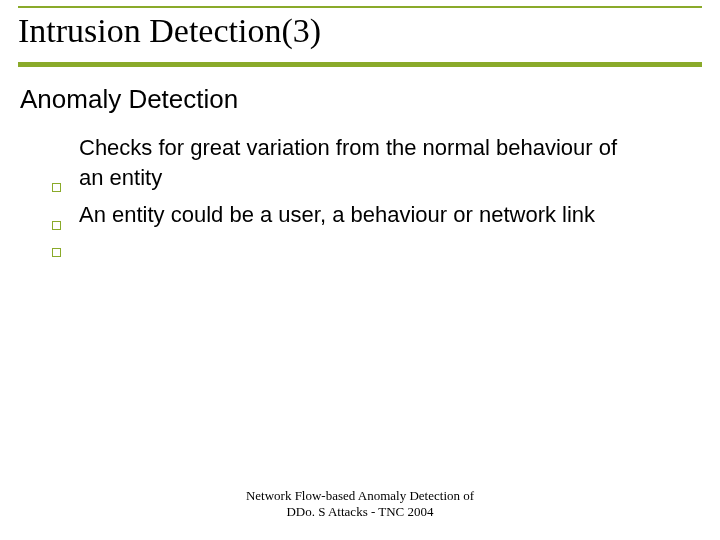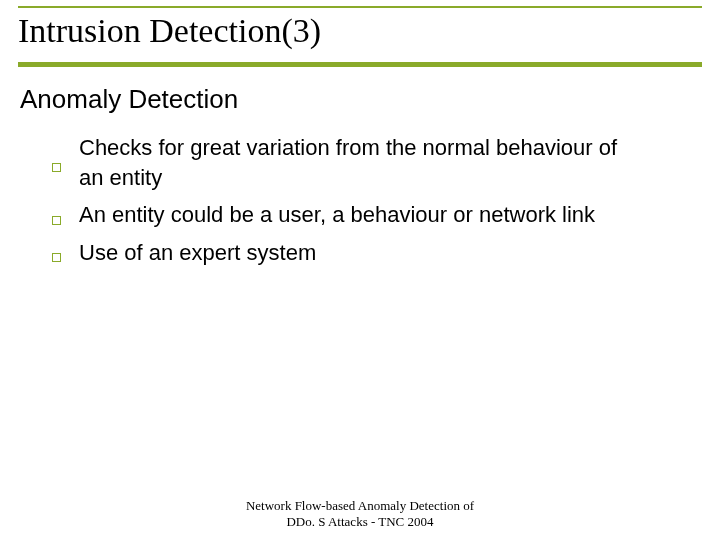--- a/index.html
+++ b/index.html
@@ -3,24 +3,24 @@
 <meta charset="utf-8">
 <style>
   * { margin: 0; padding: 0; box-sizing: border-box; }
   html, body { width: 720px; height: 540px; background: #fff; font-family: "Times New Roman", Times, serif; color: #000; }
   .slide { width: 720px; height: 540px; position: relative; padding: 6px 18px 4px 18px; }
   .title-wrap { border-top: 2px solid #8aaa2a; padding-top: 4px; }
   .title { font-size: 34px; font-weight: 400; padding-bottom: 10px; }
   .title-underline { height: 5px; background: #8aaa2a; width: 100%; margin-top: 2px; }
   .subtitle { font-family: Arial, Helvetica, sans-serif; font-size: 26px; font-weight: 400; margin-top: 17px; margin-bottom: 18px; padding-left: 2px; }
   .bullets { padding-left: 34px; }
-  .bullet-row { display: flex; align-items: center; margin-bottom: 8px; }
+  .bullet-row { display: flex; align-items: flex-end; margin-bottom: 8px; }
   .bullet-icon { width: 9px; height: 9px; border: 1.5px solid #8aaa2a; margin-top: 10px; margin-right: 18px; flex: 0 0 auto; }
   .bullet-text { font-family: Arial, Helvetica, sans-serif; font-size: 22px; line-height: 1.35; max-width: 560px; }
-  .footer { position: absolute; bottom: 10px; left: 0; width: 720px; text-align: center; font-family: "Times New Roman", Times, serif; font-size: 13px; line-height: 1.25; }
+  .footer { position: absolute; bottom: 20px; left: 0; width: 720px; text-align: center; font-family: "Times New Roman", Times, serif; font-size: 13px; line-height: 1.25; }
 </style>
 </head>
 <body>
 
 <div class="slide">
 
   <div class="title-wrap">
     <div class="title">Intrusion Detection(3)</div>
     <div class="title-underline"></div>
   </div>
@@ -31,21 +31,20 @@
     <div class="bullet-row">
       <div class="bullet-icon"></div>
       <div class="bullet-text">Checks for great variation from the normal behaviour of an entity</div>
     </div>
     <div class="bullet-row">
       <div class="bullet-icon"></div>
       <div class="bullet-text">An entity could be a user, a behaviour or network link</div>
     </div>
     <div class="bullet-row">
       <div class="bullet-icon"></div>
-      <div class="bullet-text">Use of an expert system</div>
     </div>
   </div>
 
   <div class="footer">
     <div>Network Flow-based Anomaly Detection of</div>
     <div>DDo. S Attacks - TNC 2004</div>
   </div>
 
 </div>
 

